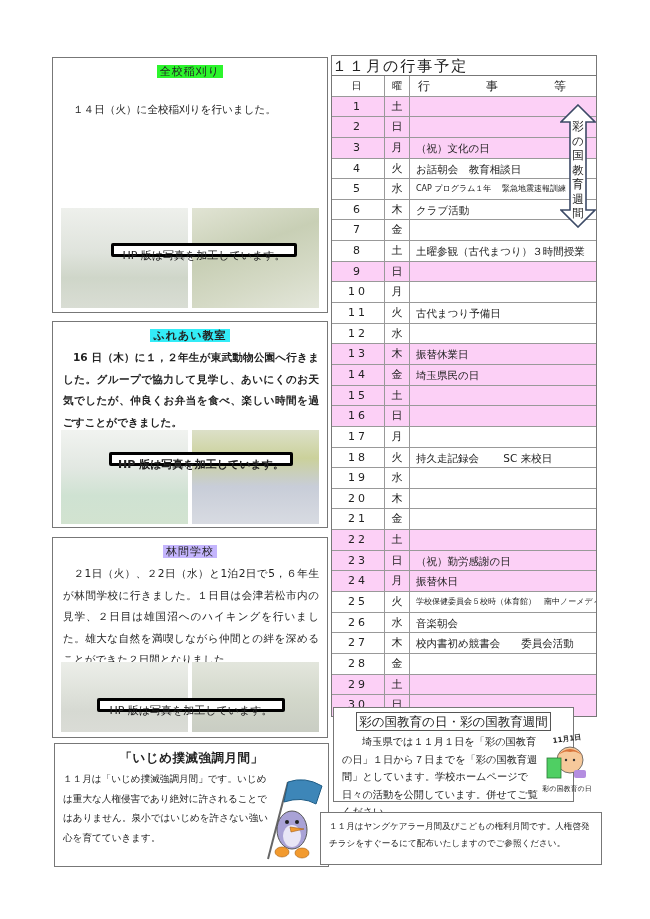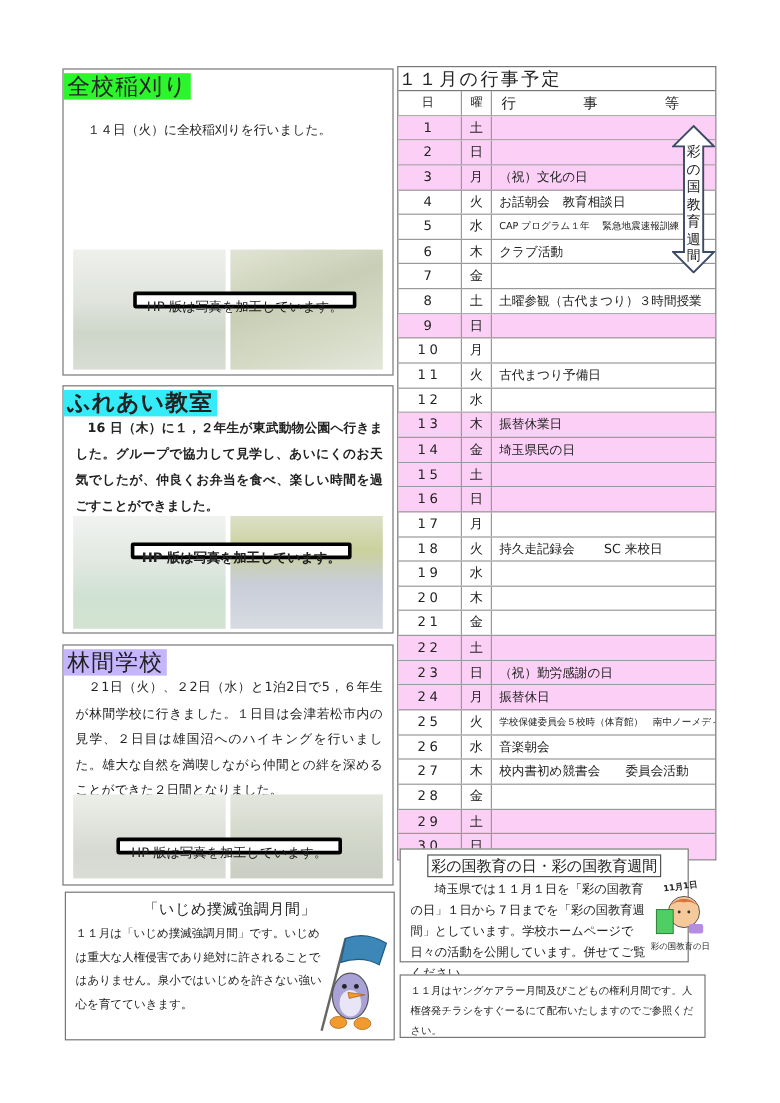--- a/index.html
+++ b/index.html
@@ -1,21 +1,21 @@
 <!DOCTYPE html>
 <html><head>
 <meta charset="utf-8">
 <style>
   * { box-sizing: border-box; margin: 0; padding: 0; }
   html, body { width: 650px; height: 919px; background: #ffffff; overflow: hidden; }
   body { position: relative; font-family: "DejaVu Sans", sans-serif; color: #222; }
 
   .box { position: absolute; border: 1px solid #777; background: #fff; }
 
-  .headline { font-size: 19px; line-height: 20px; height: 20px; margin-top: 4px; }
+  .headline { text-align: center; font-size: 11px; line-height: 20px; height: 20px; margin-top: 4px; }
   .headline span { padding: 0 3px; letter-spacing: 1px; }
   .hl-green span { background: #2cf52c; }
   .hl-cyan span { background: #33ecf7; }
   .hl-yellow span { background: #c4b5fd; }
 
   .para { font-size: 10.6px; line-height: 21.5px; padding: 0 8px 0 10px; text-align: justify; }
   .para .indent { display: inline-block; width: 10px; }
 
   .photos { position: absolute; left: 8px; right: 8px; display: flex; gap: 4px; }
   .photo { flex: 1; height: 100%; position: relative; overflow: hidden; }
@@ -44,23 +44,23 @@
   .c-day { letter-spacing: 3px; }
 
   .week-arrow { position: absolute; left: 560px; top: 104px; width: 36px; height: 124px; }
   .week-arrow-text { position: absolute; left: 571px; top: 119px; width: 14px; font-size: 11.5px; line-height: 14.5px; text-align: center; }
 
   .saitama { left: 333px; top: 707px; width: 241px; height: 95px; }
   .saitama .title { text-align: center; margin-top: 3px; }
   .saitama .title span { border: 1px solid #555; padding: 0 2px; font-size: 12.5px; line-height: 17px; display: inline-block; }
   .saitama .txt { font-size: 10.2px; line-height: 17.5px; padding-left: 8px; margin-top: 2px; }
 
-  .note { left: 333px; top: 812px; width: 255px; height: 53px; font-size: 8.6px; line-height: 17px; padding: 5px 8px; }
-
-  .ijime-title { font-size: 12.5px; font-weight: normal; text-align: center; margin-top: 6px; letter-spacing: 0.5px; }
+  .note { left: 320px; top: 812px; width: 282px; height: 53px; font-size: 8.6px; line-height: 17px; padding: 5px 8px; }
+
+  .ijime-title { font-size: 12.5px; font-weight: bold; text-align: center; margin-top: 6px; letter-spacing: 0.5px; }
   .ijime-txt { font-size: 9.6px; line-height: 19.5px; padding-left: 8px; margin-top: 2px; width: 215px; }
 </style>
 </head>
 <body>
 
 <div class="box" style="left:52px; top:57px; width:276px; height:256px;">
   <div class="headline hl-green"><span>全校稲刈り</span></div>
   <div class="para" style="margin-top:17px;">
     <div><span class="indent"></span><span>１４日（火）に全校稲刈りを行いました。</span></div>
   </div>

